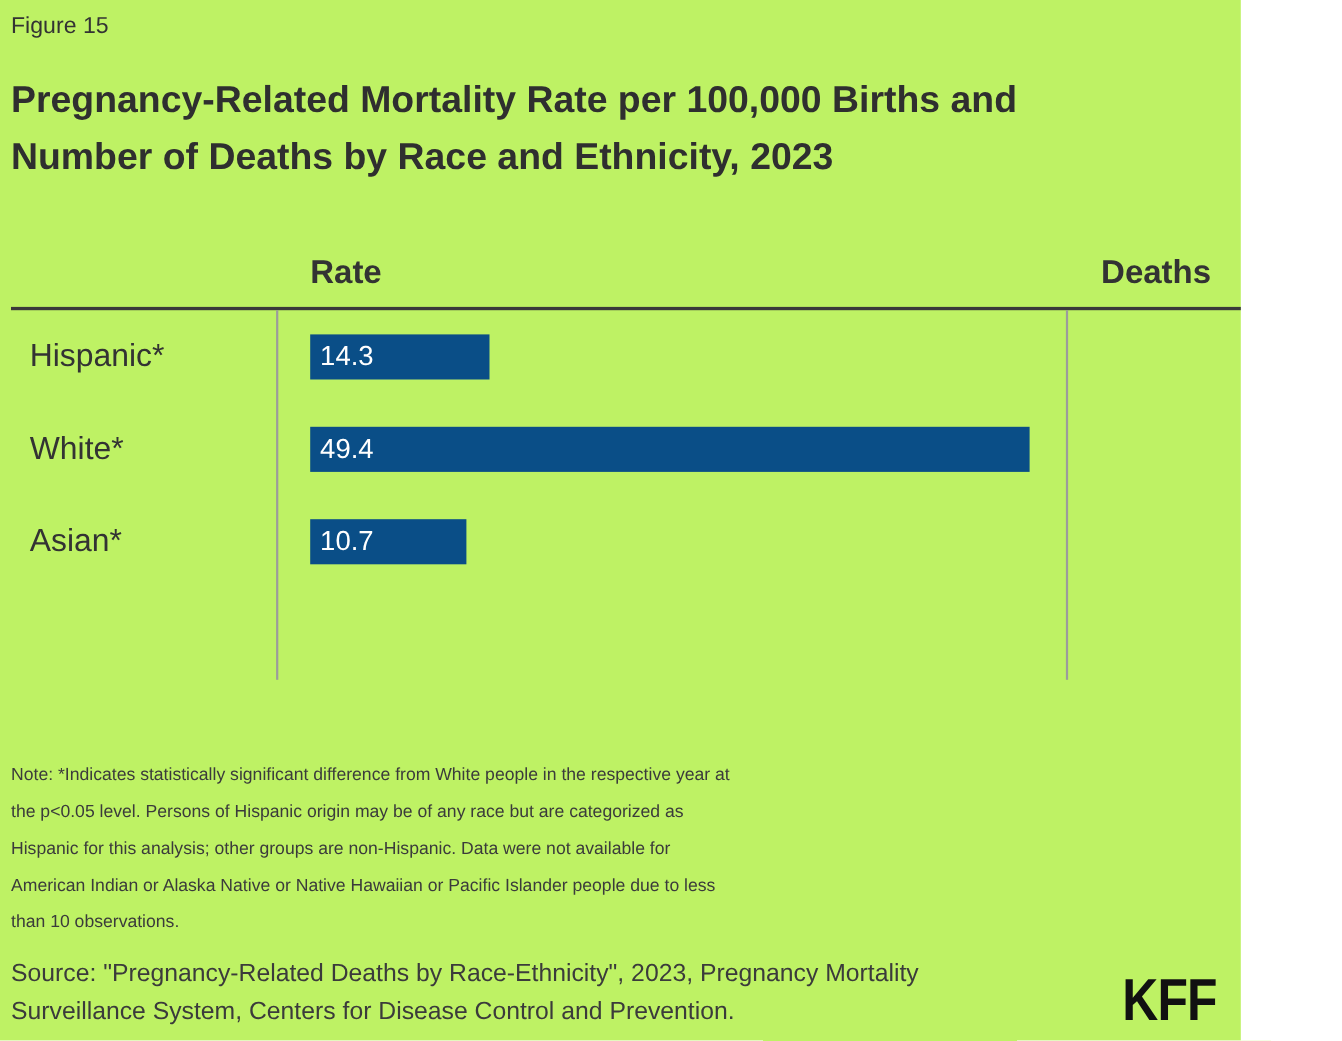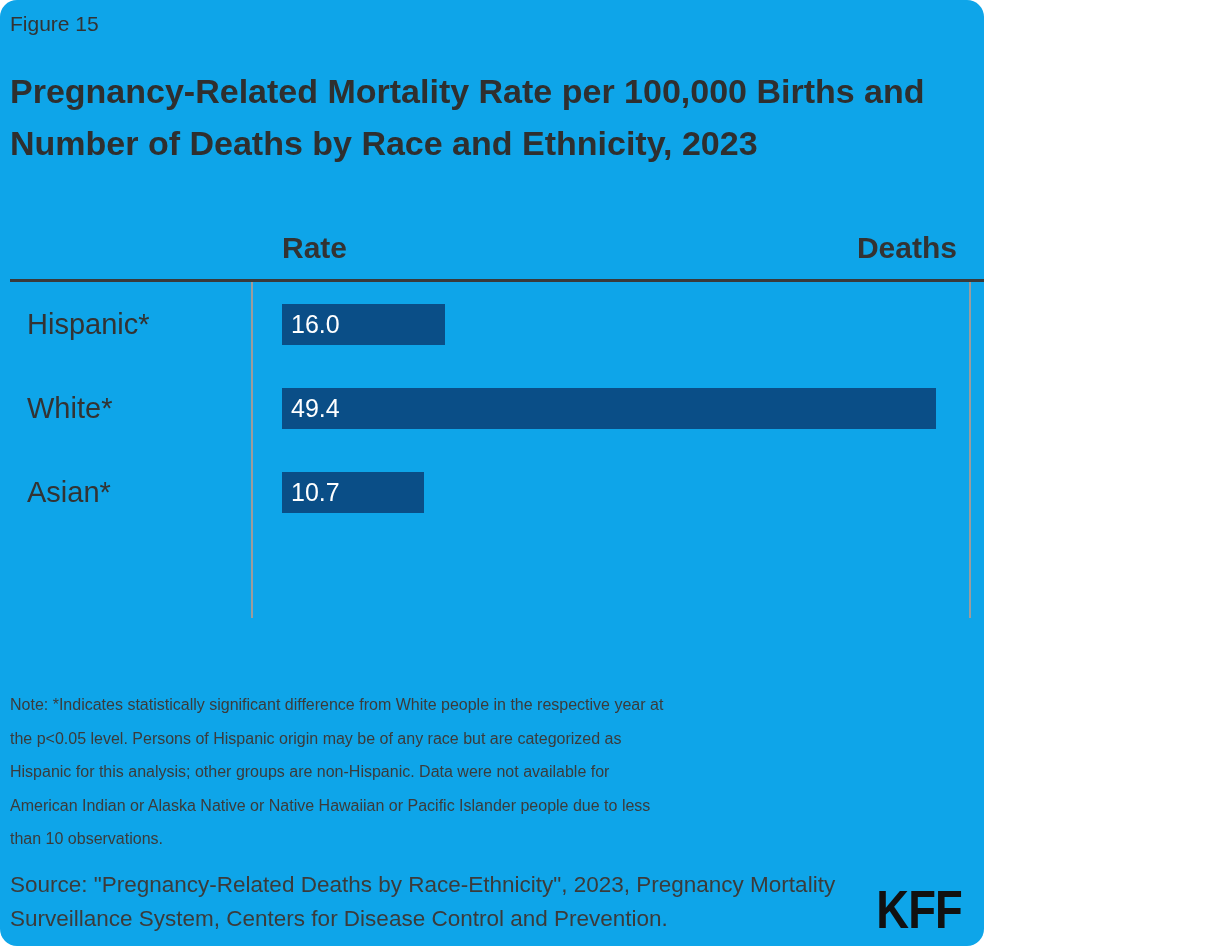--- a/index.html
+++ b/index.html
@@ -1,23 +1,22 @@
 <!DOCTYPE html>
 <html><head>
 <meta charset="utf-8">
 <style>
   html, body { margin: 0; padding: 0; background: #ffffff; }
   .page {
     position: relative;
-    width: 984px;
+    width: 1128px;
     height: 946px;
-    background: #0ea5e9;
+    background: #bef264;
     font-family: "Liberation Sans", sans-serif;
     overflow: hidden;
-    border-radius: 17px;
   }
   .figure-label {
     position: absolute; left: 10px; top: 12px;
     font-size: 21px; color: #333333;
   }
   .title {
     position: absolute; left: 10px; top: 65px; margin: 0;
     font-size: 34px; line-height: 52px; font-weight: 700;
     color: #2f2f2f; white-space: pre-line; letter-spacing: 0;
   }
@@ -84,21 +83,21 @@
   <div class="header-rule" style="background: rgb(58, 58, 58);"></div>
 
   <div class="chart-body">
     <div class="vline vline-left" style="background: rgb(156, 156, 156);"></div>
     <div class="vline vline-right" style="background: rgb(156, 156, 156);"></div>
     <div id="rows">
         <div class="row">
           <div class="cell label">Hispanic*</div>
           <div class="cell barcell">
             <div class="bar" style="width: 163px; background: rgb(10, 78, 135);">
-              <span class="bar-value" style="color: rgb(255, 255, 255);">16.0</span>
+              <span class="bar-value" style="color: rgb(255, 255, 255);">14.3</span>
             </div>
           </div>
           <div class="cell deaths">118</div>
         </div>
         <div class="row">
           <div class="cell label">White*</div>
           <div class="cell barcell">
             <div class="bar" style="width: 654px; background: rgb(10, 78, 135);">
               <span class="bar-value" style="color: rgb(255, 255, 255);">49.4</span>
             </div>

